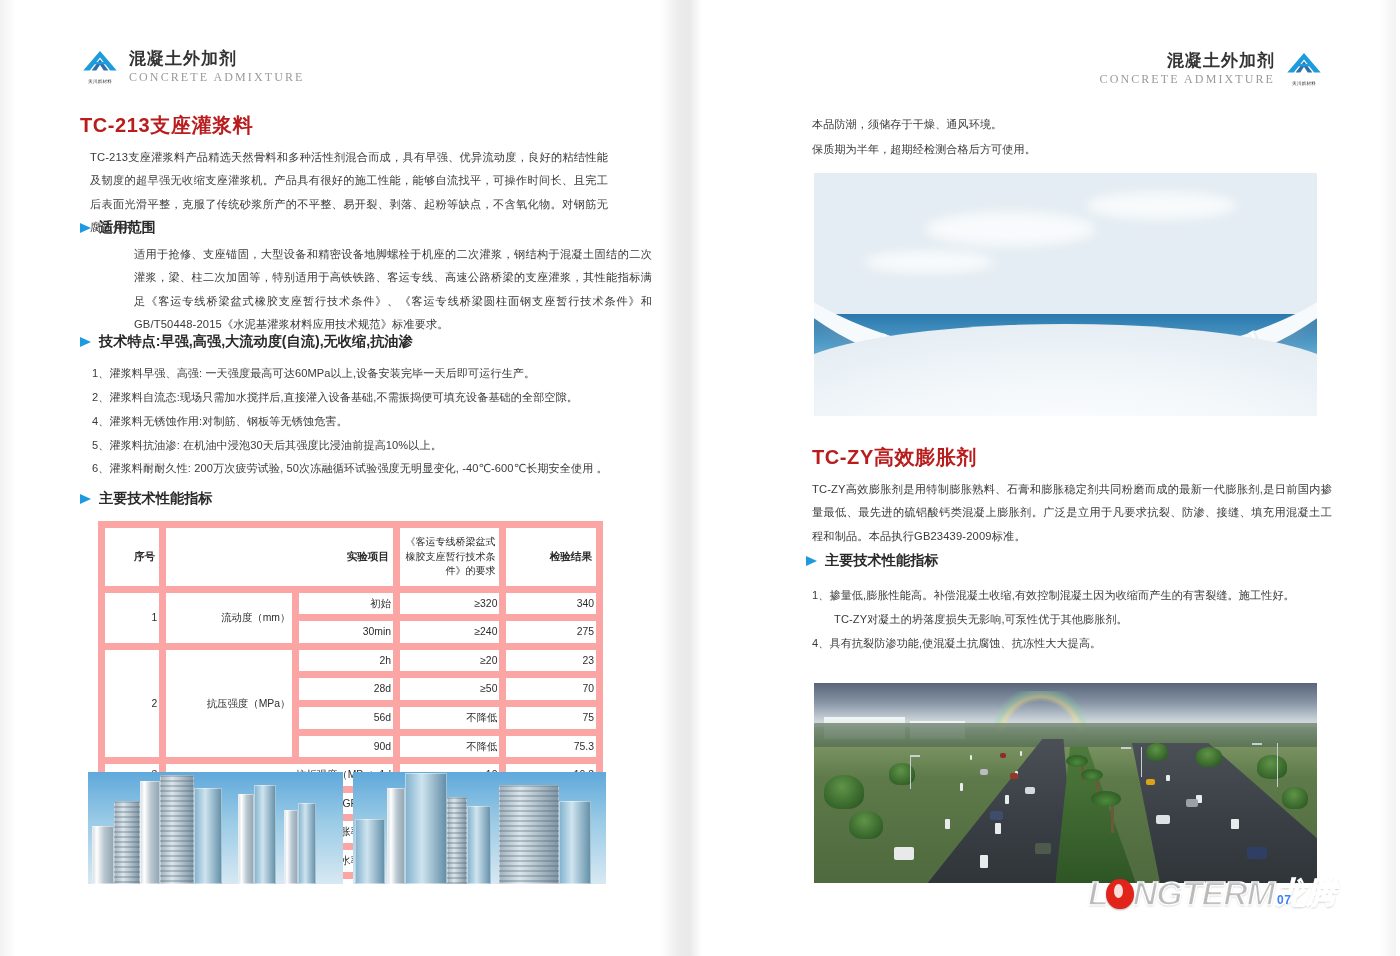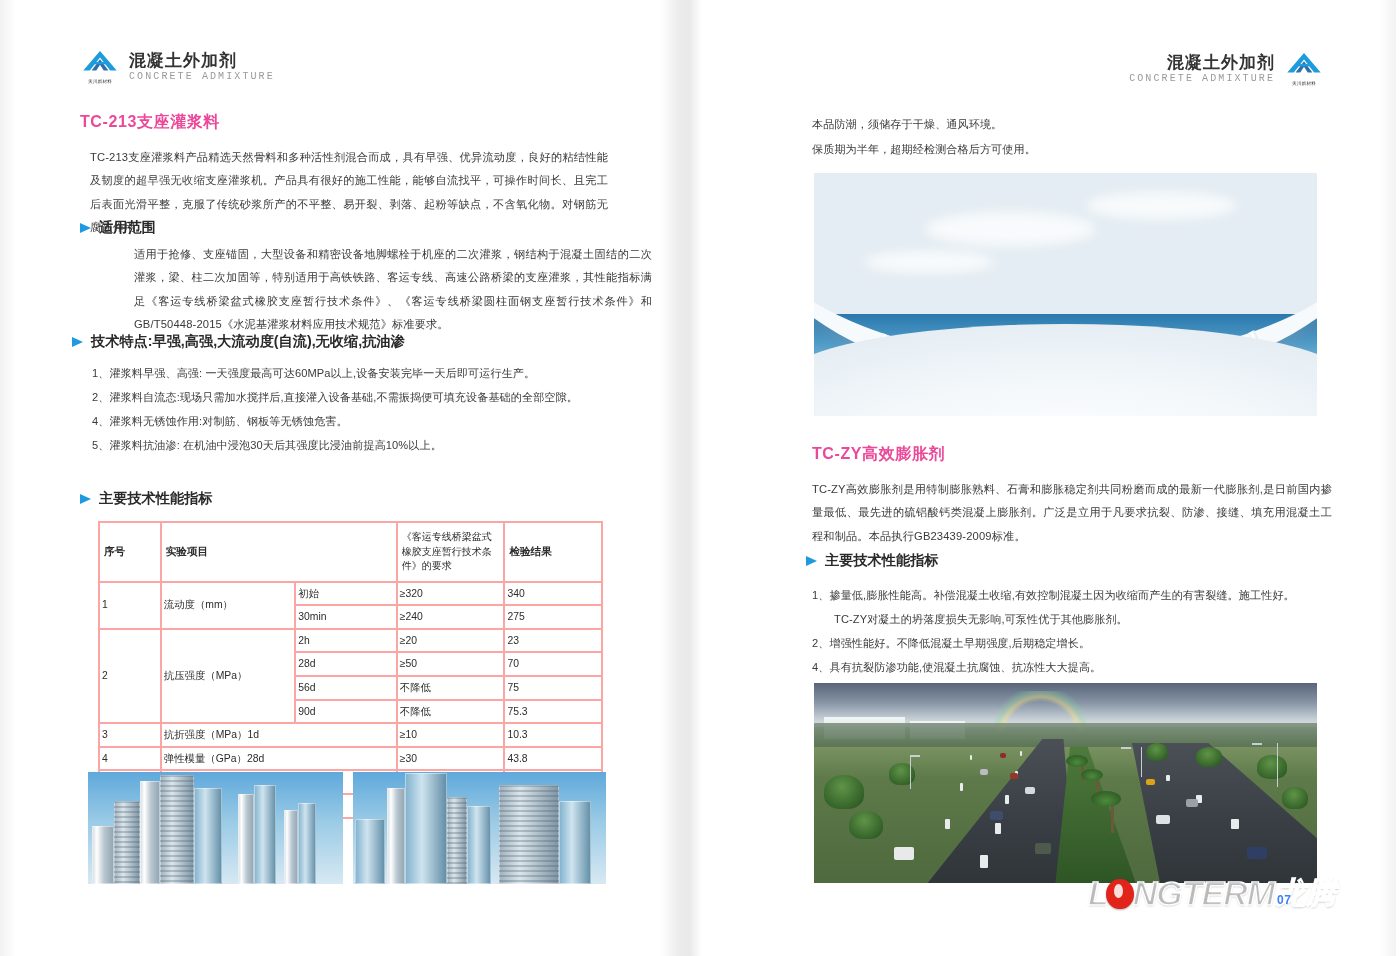--- a/index.html
+++ b/index.html
@@ -41,28 +41,28 @@
   .logo-mark .mark-sub {
     position:absolute; bottom:0; left:0; width:100%;
     font-size: 4.6px; letter-spacing: .2px; color:#2b2b2b; text-align:center;
     font-family:"Liberation Sans", sans-serif; white-space:nowrap;
   }
   .logo-txt-cn {
     font-size: 17px; font-weight: 700; color:#333; letter-spacing: 1px;
     line-height: 1.05;
   }
   .logo-txt-en {
-    font-size: 10px; color:#9a9a9a; letter-spacing: 2.1px; margin-top:2px;
-    font-family:Liberation Mono, monospace;
+    font-size: 12px; color:#9a9a9a; letter-spacing: 2.1px; margin-top:2px;
+    font-family:Liberation Serif, serif;
   }
   .right-logo .logo-text-group { text-align: right; }
 
   
   .prod-title {
-    position:absolute; color:#ec4899; font-weight:700; font-size:16px;
+    position:absolute; color:#b91c1c; font-weight:700; font-size:20px;
     letter-spacing:.6px; white-space:nowrap;
   }
   .body-p {
     position:absolute; font-size:11.2px; color:#3a3a3a; line-height:2.08;
     text-align:justify; letter-spacing:.15px;
   }
   .sec-head {
     position:absolute; display:flex; align-items:center; gap:8px;
     font-size:14.2px; font-weight:700; color:#2a2a2a; white-space:nowrap;
   }
@@ -72,21 +72,21 @@
     border-bottom:5.5px solid transparent;
     border-left:11px solid #1e9ae0;
   }
   .num-list { position:absolute; font-size:11.1px; color:#3a3a3a; line-height:2.15; letter-spacing:.1px; }
   .num-list .li { white-space:nowrap; }
   .num-list .li.indent { padding-left: 22px; }
 
   
   .perf-table { position:absolute; border-collapse:collapse; font-size:10.4px; color:#2c2c2c; }
   .perf-table td, .perf-table th {
-    border:2px solid #fca5a5; text-align:left; vertical-align:middle;
+    border:7px solid #fca5a5; text-align:right; vertical-align:middle;
     padding:3px 2px; font-weight:400; line-height:1.5;
   }
   .perf-table th { font-weight:700; font-size:10.6px; padding:7px 4px; }
   .perf-table th.req { font-weight:400; font-size:10px; line-height:1.45; }
 
   
   .photo { position:absolute; overflow:hidden; background:#dfe8ef; }
 
   
   .ph-bridge { background:
@@ -230,30 +230,31 @@
 
   <div class="body-p" style="left:90px; top:146px; width:518px;">TC-213支座灌浆料产品精选天然骨料和多种活性剂混合而成，具有早强、优异流动度，良好的粘结性能及韧度的超早强无收缩支座灌浆机。产品具有很好的施工性能，能够自流找平，可操作时间长、且完工后表面光滑平整，克服了传统砂浆所产的不平整、易开裂、剥落、起粉等缺点，不含氧化物。对钢筋无腐蚀作用。</div>
 
   <div class="sec-head" style="left:80px; top:218px;">
     <span class="arrow-bullet"></span>
     <span>适用范围</span>
   </div>
 
   <div class="body-p" style="left:90px; top:243px; width:518px;margin-left:44px;">适用于抢修、支座锚固，大型设备和精密设备地脚螺栓于机座的二次灌浆，钢结构于混凝土固结的二次灌浆，梁、柱二次加固等，特别适用于高铁铁路、客运专线、高速公路桥梁的支座灌浆，其性能指标满足《客运专线桥梁盆式橡胶支座暂行技术条件》、《客运专线桥梁圆柱面钢支座暂行技术条件》和 GB/T50448-2015《水泥基灌浆材料应用技术规范》标准要求。</div>
 
-  <div class="sec-head" style="left:72px; top:332px;">
+  <div class="sec-head" style="left:80px; top:332px;">
     <span class="arrow-bullet"></span>
     <span>技术特点:早强,高强,大流动度(自流),无收缩,抗油渗</span>
   </div>
 
   <div class="num-list" style="left:92px; top:362px; width:520px;">
     <div class="li">1、灌浆料早强、高强: 一天强度最高可达60MPa以上,设备安装完毕一天后即可运行生产。</div>
     <div class="li">2、灌浆料自流态:现场只需加水搅拌后,直接灌入设备基础,不需振捣便可填充设备基础的全部空隙。</div>
     <div class="li">4、灌浆料无锈蚀作用:对制筋、钢板等无锈蚀危害。</div>
     <div class="li">5、灌浆料抗油渗: 在机油中浸泡30天后其强度比浸油前提高10%以上。</div>
+    <div class="li">6、灌浆料耐耐久性: 200万次疲劳试验, 50次冻融循环试验强度无明显变化, -40℃-600℃长期安全使用 。</div>
   </div>
 
   <div class="sec-head" style="left:80px; top:489px;">
     <span class="arrow-bullet"></span>
     <span>主要技术性能指标</span>
   </div>
 
   <table class="perf-table" style="left:98px; top:521px; width:505px;">
     <colgroup>
       <col style="width:62px">
@@ -397,21 +398,20 @@
   <div class="body-p" style="left:812px; top:478px; width:520px;">TC-ZY高效膨胀剂是用特制膨胀熟料、石膏和膨胀稳定剂共同粉磨而成的最新一代膨胀剂,是日前国内掺量最低、最先进的硫铝酸钙类混凝上膨胀剂。广泛是立用于凡要求抗裂、防渗、接缝、填充用混凝土工程和制品。本品执行GB23439-2009标准。</div>
 
   <div class="sec-head" style="left:806px; top:551px;">
     <span class="arrow-bullet"></span>
     <span>主要技术性能指标</span>
   </div>
 
   <div class="num-list" style="left:812px; top:584px; width:525px;">
     <div class="li">1、掺量低,膨胀性能高。补偿混凝土收缩,有效控制混凝土因为收缩而产生的有害裂缝。施工性好。</div>
     <div class="li indent">TC-ZY对凝土的坍落度损失无影响,可泵性优于其他膨胀剂。</div>
-    <div class="li">2、增强性能好。不降低混凝土早期强度,后期稳定增长。</div>
     <div class="li">4、具有抗裂防渗功能,使混凝土抗腐蚀、抗冻性大大提高。</div>
   </div>
 
   <div class="photo ph-road" style="left:814px; top:683px; width:503px; height:200px;">
     <div class="road-sky"></div>
     <div class="road-rainbow"></div>
     <div class="road-bldg" style="left:2%;  top:17%; width:16%; height:11%;"></div>
     <div class="road-bldg" style="left:19%; top:19%; width:11%; height:9%;"></div>
     <div class="road-far"></div>
 

